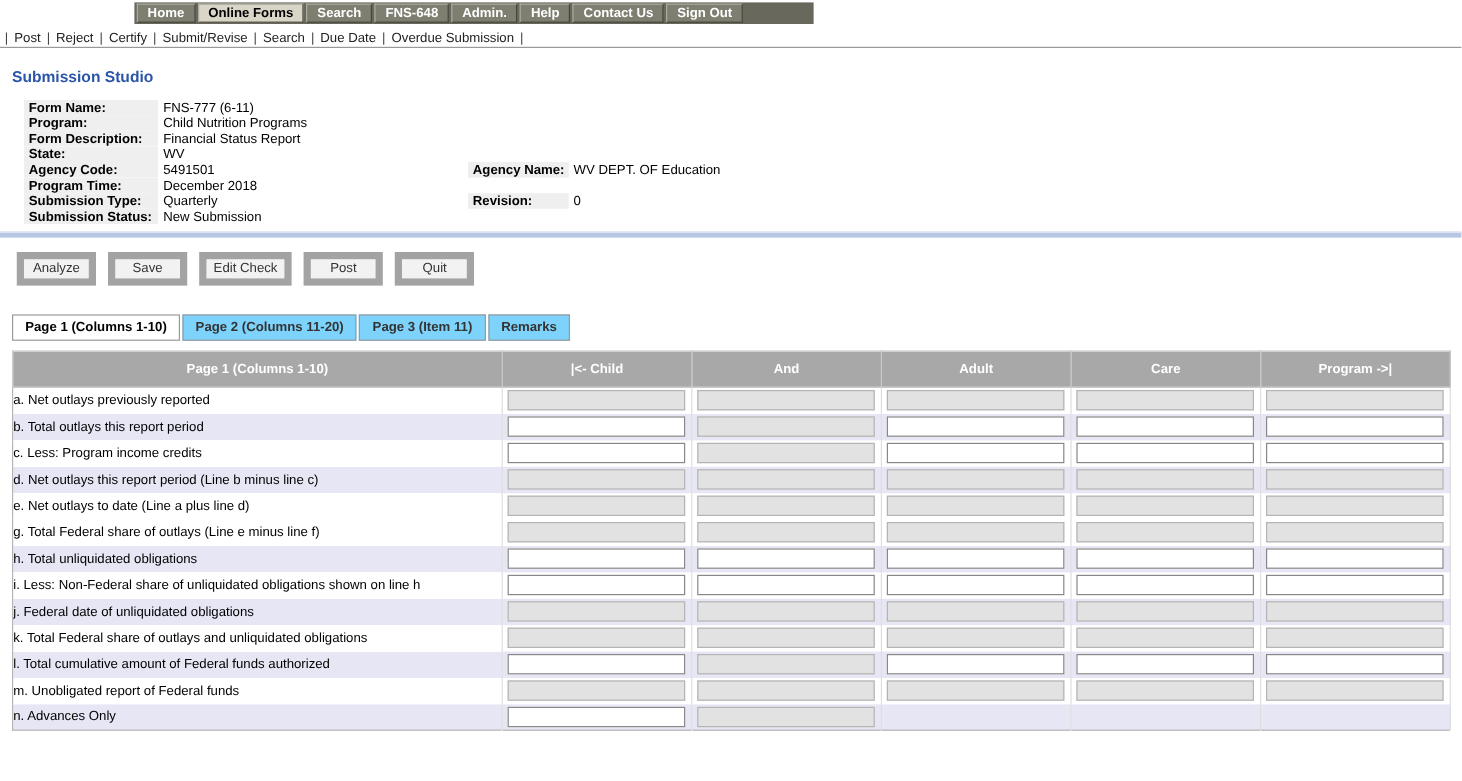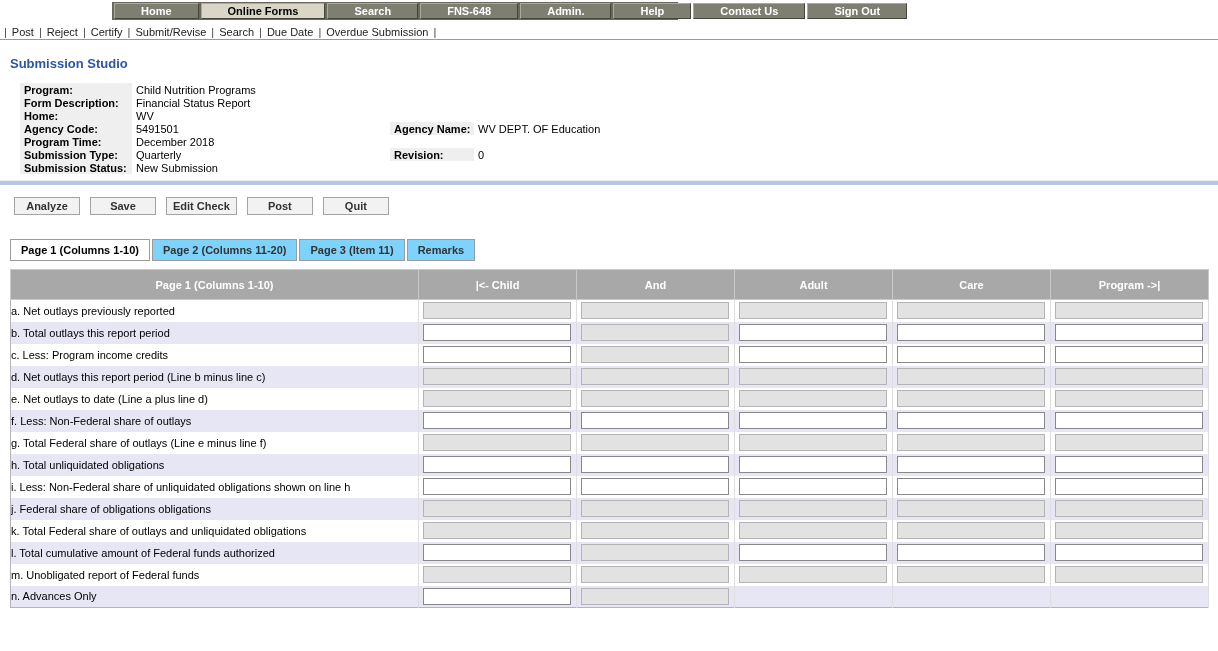--- a/index.html
+++ b/index.html
@@ -7,21 +7,21 @@
   body {
     width:1218px; min-height:651px; background:#ffffff;
     font-family:"Liberation Sans", sans-serif; font-size:11px; color:#000;
   }
 
   
   .topbar { padding:2px 0 2px 112px; }
   .nav-strip { display:inline-flex; align-items:center; width:566px; background:#68685c; padding:1px 2px; gap:2px; }
   .nav-btn {
     background:#7e7e71; color:#fff; font-weight:bold; font-size:11px;
-    padding:1px 26px; border:1px solid; border-color:#aaaaa0 #45453b #45453b #aaaaa0;
+    padding:1px 8px; border:1px solid; border-color:#aaaaa0 #45453b #45453b #aaaaa0;
     cursor:pointer; white-space:nowrap; line-height:12px;
   }
   .nav-btn.active { background:#d9d5c7; color:#000; }
 
   
   .menubar { padding:4px 4px 1px; border-bottom:1px solid #999; }
   .menu-link { color:#222; text-decoration:none; margin:0 5px; cursor:pointer; }
   .menu-sep { color:#444; }
 
   .page-title { font-size:13px; font-weight:bold; color:#2b55a8; margin:16px 0 12px 10px; }
@@ -34,22 +34,22 @@
   .info-table td { padding:0 4px; height:13px; font-size:11px; vertical-align:middle; white-space:nowrap; overflow:hidden; }
   .info-label { background:#efefef; font-weight:bold; }
   .info-value { background:#fff; }
   .info-empty { background:#fff; }
 
   .separator { height:5px; background:#b7c6e2; border-top:1px solid #e7ecf5; margin-top:6px; }
 
   
   .actions { margin:12px 0 0 14px; display:flex; gap:10px; }
   .action-btn {
-    font-family:inherit; font-size:11px; font-weight:bold; color:#333;
-    background:#f2f2f2; border:1px solid #a3a3a3; padding:2px 6px; min-width:66px; cursor:pointer;
+    font-family:inherit; font-size:11px; font-weight:normal; color:#333;
+    background:#f2f2f2; border:6px solid #a3a3a3; padding:2px 6px; min-width:66px; cursor:pointer;
   }
 
   
   .tabs { margin:24px 0 0 10px; display:flex; gap:2px; }
   .tab {
     font-weight:bold; font-size:11px; padding:4px 10px; background:#7dd3fc;
     border:1px solid #9a9a9a; color:#333; cursor:pointer; white-space:nowrap;
   }
   .tab.active { background:#fff; color:#000; }
 
@@ -94,31 +94,36 @@
 
 <table class="info-table">
   <colgroup>
       <col class="c1">
       <col class="c2">
       <col class="c3">
       <col class="c4">
     </colgroup>
   <tbody>
       <tr>
+        <td class="info-label">Form Name:</td>
+        <td class="info-value">FNS-777 (6-11)</td>
+        <td class="info-empty" colspan="2"></td>
+      </tr>
+      <tr>
         <td class="info-label">Program:</td>
         <td class="info-value">Child Nutrition Programs</td>
         <td class="info-empty" colspan="2"></td>
       </tr>
       <tr>
         <td class="info-label">Form Description:</td>
         <td class="info-value">Financial Status Report</td>
         <td class="info-empty" colspan="2"></td>
       </tr>
       <tr>
-        <td class="info-label">Home:</td>
+        <td class="info-label">State:</td>
         <td class="info-value">WV</td>
         <td class="info-empty" colspan="2"></td>
       </tr>
       <tr>
         <td class="info-label">Agency Code:</td>
         <td class="info-value">5491501</td>
         <td class="info-label">Agency Name:</td>
         <td class="info-value">WV DEPT. OF Education</td>
       </tr>
       <tr>
@@ -260,38 +265,20 @@
         <td>
           <input type="text" class="cell-input readonly" readonly="" style="">
         </td>
         <td>
           <input type="text" class="cell-input readonly" readonly="" style="">
         </td>
         <td>
           <input type="text" class="cell-input readonly" readonly="" style="">
         </td>
       </tr>
-      <tr class="row-alt">
-        <td class="row-label">f. Less: Non-Federal share of outlays</td>
-        <td>
-          <input type="text" class="cell-input" style="">
-        </td>
-        <td>
-          <input type="text" class="cell-input" style="">
-        </td>
-        <td>
-          <input type="text" class="cell-input" style="">
-        </td>
-        <td>
-          <input type="text" class="cell-input" style="">
-        </td>
-        <td>
-          <input type="text" class="cell-input" style="">
-        </td>
-      </tr>
       <tr>
         <td class="row-label">g. Total Federal share of outlays (Line e minus line f)</td>
         <td>
           <input type="text" class="cell-input readonly" readonly="" style="">
         </td>
         <td>
           <input type="text" class="cell-input readonly" readonly="" style="">
         </td>
         <td>
           <input type="text" class="cell-input readonly" readonly="" style="">
@@ -333,21 +320,21 @@
           <input type="text" class="cell-input" style="">
         </td>
         <td>
           <input type="text" class="cell-input" style="">
         </td>
         <td>
           <input type="text" class="cell-input" style="">
         </td>
       </tr>
       <tr class="row-alt">
-        <td class="row-label">j. Federal share of obligations obligations</td>
+        <td class="row-label">j. Federal date of unliquidated obligations</td>
         <td>
           <input type="text" class="cell-input readonly" readonly="" style="">
         </td>
         <td>
           <input type="text" class="cell-input readonly" readonly="" style="">
         </td>
         <td>
           <input type="text" class="cell-input readonly" readonly="" style="">
         </td>
         <td>

